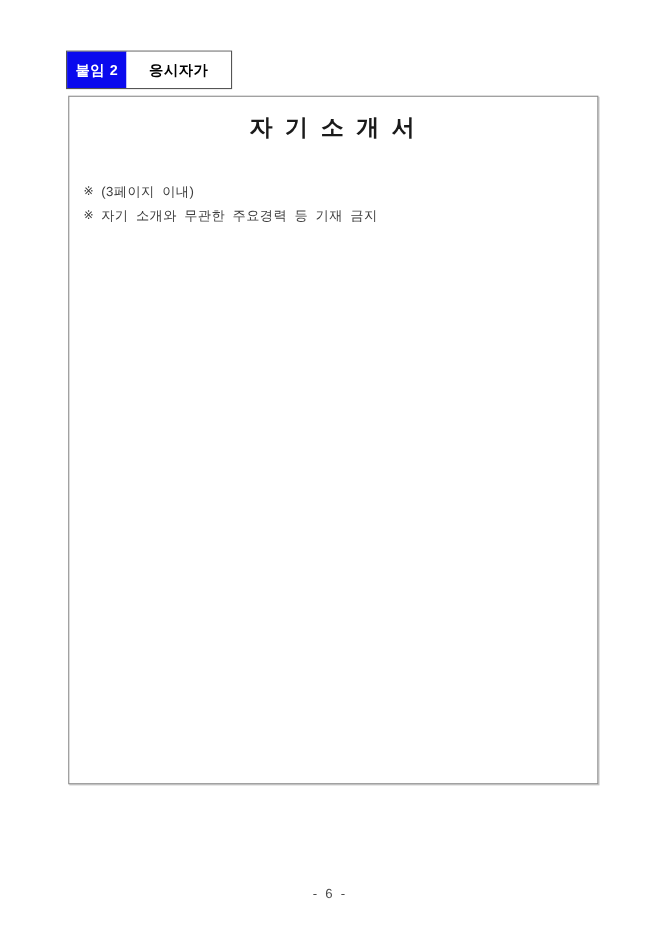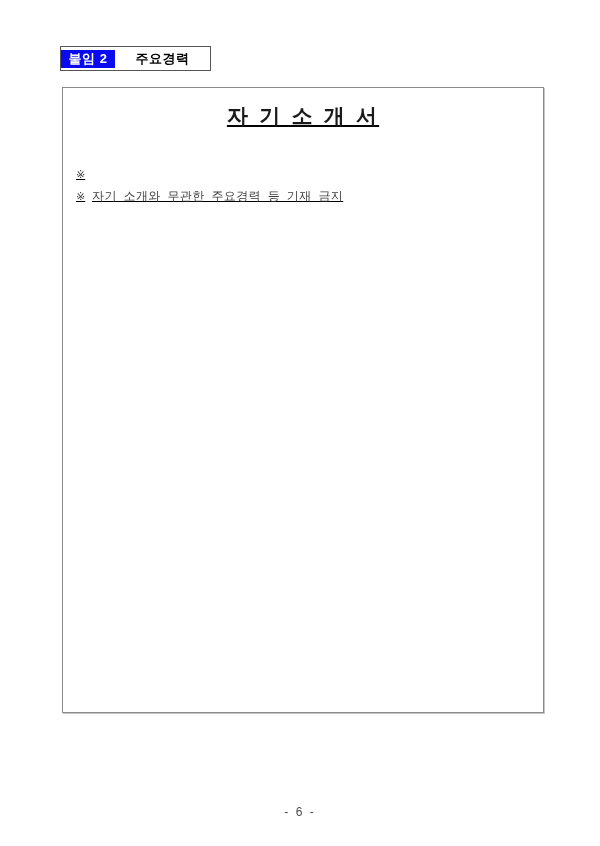--- a/index.html
+++ b/index.html
@@ -9,25 +9,24 @@
     font-family: "Liberation Sans", "DejaVu Sans", sans-serif;
     position: relative;
     overflow: hidden;
   }
 
   
   .attach-badge {
     position: absolute;
     left: 60px;
     top: 46px;
-    height: 25px;
+    height: 35px;
     display: flex;
     border: 1px solid #555555;
     background: #ffffff;
-    align-items: center;
   }
   .attach-badge .num {
     width: 54px;
     background: #0a0aee;
     color: #ffffff;
     font-size: 13px;
     font-weight: bold;
     display: flex;
     align-items: center;
     justify-content: center;
@@ -48,21 +47,20 @@
   
   .doc-box {
     position: absolute;
     left: 62px;
     top: 87px;
     width: 482px;
     height: 626px;
     border: 1px solid #8a8a8a;
     box-shadow: 1px 1px 0 #c6c6c6;
     background: #ffffff;
-    text-decoration: underline;
   }
   .doc-title {
     margin-top: 14px;
     text-align: center;
     font-family: "DejaVu Serif", "Liberation Serif", serif;
     font-size: 21px;
     font-weight: bold;
     letter-spacing: 2px;
     color: #1a1a1a;
     line-height: 28px;
@@ -103,29 +101,30 @@
     font-size: 12px;
     color: #4a4a4a;
     letter-spacing: 2px;
   }
 </style>
 </head>
 <body>
 
 <div class="attach-badge">
   <div class="num">붙임 2</div>
-  <div class="title">주요경력</div>
+  <div class="title">응시자가</div>
 </div>
 
 <div class="doc-box">
   <div class="doc-title">자 기 소 개 서</div>
   <div class="notes">
     <div class="note">
       <span class="marker">※</span>
       <div class="lines">
+        <div class="line">(3페이지 이내)</div>
       </div>
     </div>
     <div class="note">
       <span class="marker">※</span>
       <div class="lines">
         <div class="line">자기 소개와 무관한 주요경력 등 기재 금지</div>
       </div>
     </div>
   </div>
 </div>

